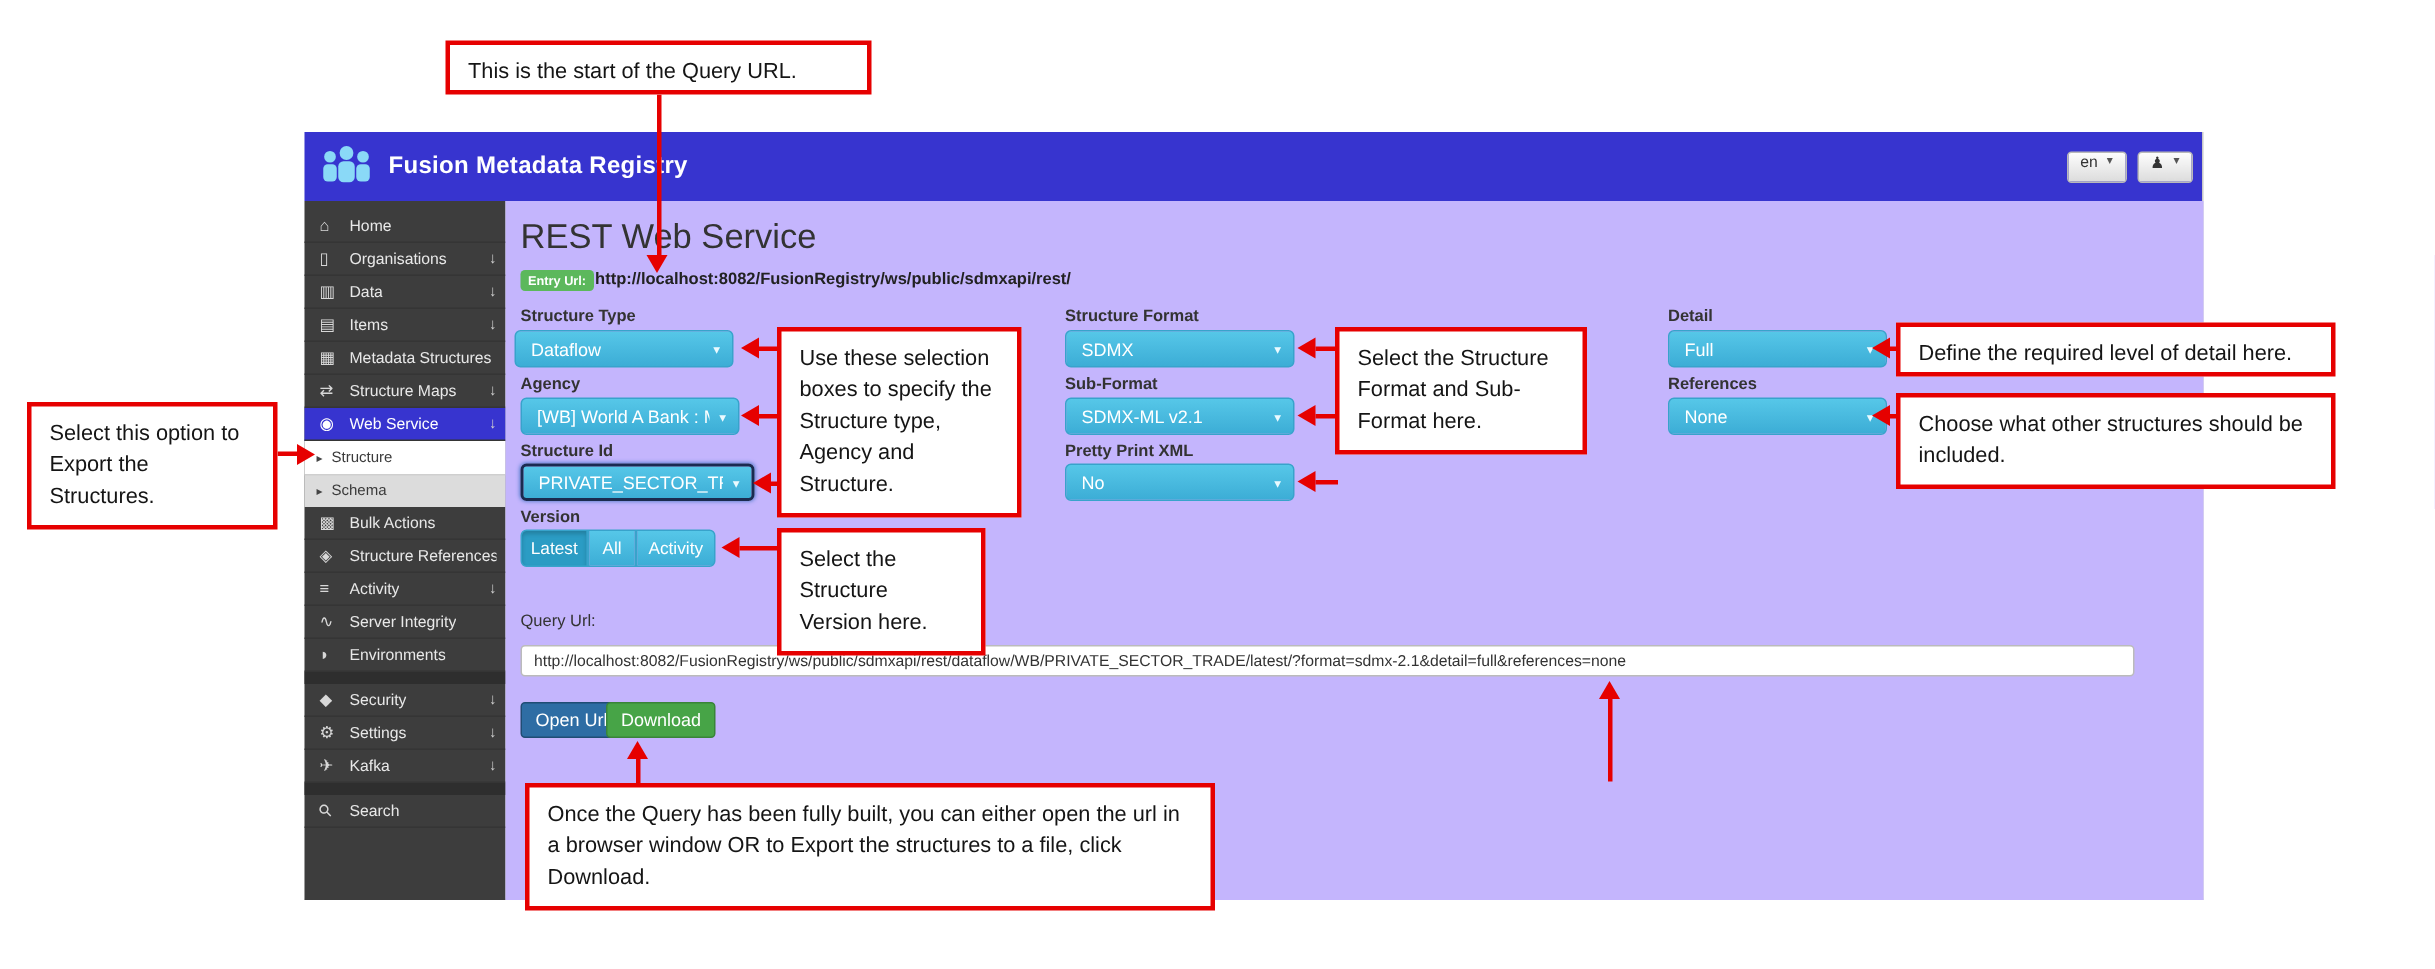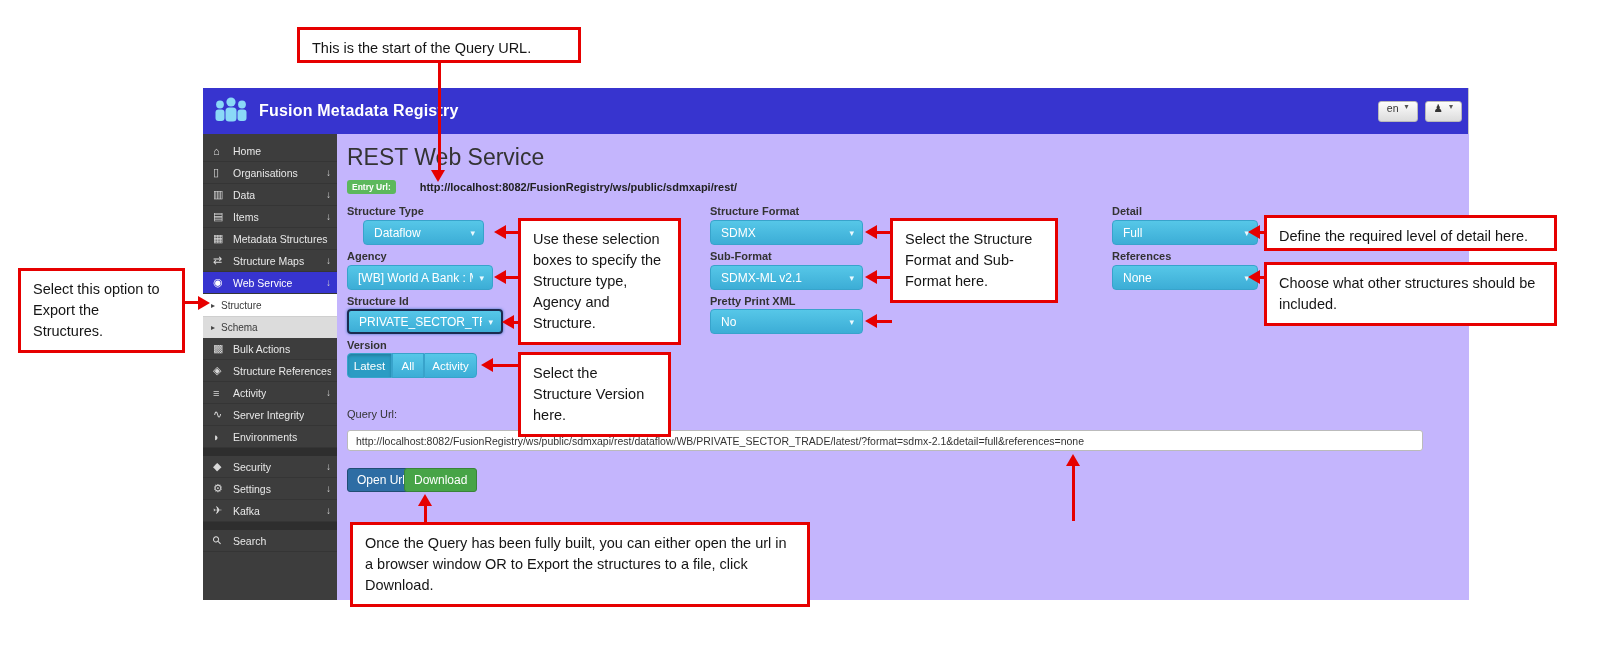--- a/index.html
+++ b/index.html
@@ -33,21 +33,21 @@
   .side-sub .bullet { font-size:8px; color:#444; width:10px; }
   .side-sub .lbl { font-size:10px; color:#3a3a3a; }
   .side-sub.white { background:#ffffff; }
   .side-sub.gray { background:#dcdcdc; border-top:1px solid #cfcfcf; }
   .side-divider { height:8px; background:#2e2e2e; }
   .rot-search { display:inline-block; transform:rotate(-45deg); }
 
   
   .content { position:absolute; left:134px; top:46px; width:1132px; height:466px; background:#c4b5fd; }
   .page-title { position:absolute; left:10px; top:10px; font-size:23px; font-weight:400; color:#333; }
-  .entry-row { position:absolute; left:10px; top:46px; display:flex; align-items:center; gap:24px; }
+  .entry-row { position:absolute; left:10px; top:46px; display:flex; gap:1px; }
   .entry-badge { background:#5cb85c; color:#fff; font-size:8.5px; font-weight:bold;
                  padding:2px 5px; border-radius:3px; }
   .entry-url { font-size:11px; font-weight:bold; color:#222; }
 
   .flabel { position:absolute; font-size:11px; font-weight:bold; color:#333; white-space:nowrap; }
   .dd { position:absolute; height:25px; border-radius:4px; cursor:pointer;
         background:linear-gradient(#56c7e8,#3cadd6); border:1px solid #38a3cb;
         display:flex; align-items:center; padding:0 8px 0 10px; }
   .dd-lbl { color:#fff; font-size:12px; white-space:nowrap; overflow:hidden; flex:1 1 auto; }
   .dd-caret { color:#eafaff; font-size:9px; margin-left:6px; }
@@ -199,21 +199,21 @@
 
     <div class="content">
       <div class="page-title">REST Web Service</div>
 
       <div class="entry-row">
         <span class="entry-badge">Entry Url:</span>
         <span class="entry-url">http://localhost:8082/FusionRegistry/ws/public/sdmxapi/rest/</span>
       </div>
 
       <div class="flabel" style="left:10px;top:71px">Structure Type</div>
-      <div class="dd" style="left:26px;top:86px;width:121px">
+      <div class="dd" style="left:6px;top:86px;width:146px">
         <span class="dd-lbl">Dataflow</span>
         <span class="dd-caret">▾</span>
       </div>
 
       <div class="flabel" style="left:10px;top:116px">Agency</div>
       <div class="dd" style="left:10px;top:131px;width:146px">
         <span class="dd-lbl">[WB] World A Bank : Member</span>
         <span class="dd-caret">▾</span>
       </div>
 
@@ -276,21 +276,21 @@
   <div class="arr right" style="left:198px;top:296px"></div>
 
   <div class="callout" style="left:518px;top:218px;width:163px;min-height:127px">Use these selection boxes to specify the Structure type, Agency and Structure.</div>
   <div class="hline" style="left:506px;top:231px;width:14px"></div>
   <div class="arr left" style="left:494px;top:225px"></div>
   <div class="hline" style="left:506px;top:276px;width:14px"></div>
   <div class="arr left" style="left:494px;top:270px"></div>
   <div class="hline" style="left:514px;top:321px;width:6px"></div>
   <div class="arr left" style="left:502px;top:315px"></div>
 
-  <div class="callout" style="left:518px;top:352px;width:153px;min-height:46px">Select the Structure Version here.</div>
+  <div class="callout" style="left:518px;top:352px;width:139px;min-height:46px">Select the Structure Version here.</div>
   <div class="hline" style="left:493px;top:364px;width:27px"></div>
   <div class="arr left" style="left:481px;top:358px"></div>
 
   <div class="callout" style="left:890px;top:218px;width:168px;min-height:80px">Select the Structure Format and Sub-Format here.</div>
   <div class="hline" style="left:877px;top:231px;width:15px"></div>
   <div class="arr left" style="left:865px;top:225px"></div>
   <div class="hline" style="left:877px;top:276px;width:15px"></div>
   <div class="arr left" style="left:865px;top:270px"></div>
 
   <div class="hline" style="left:877px;top:320px;width:15px"></div>

